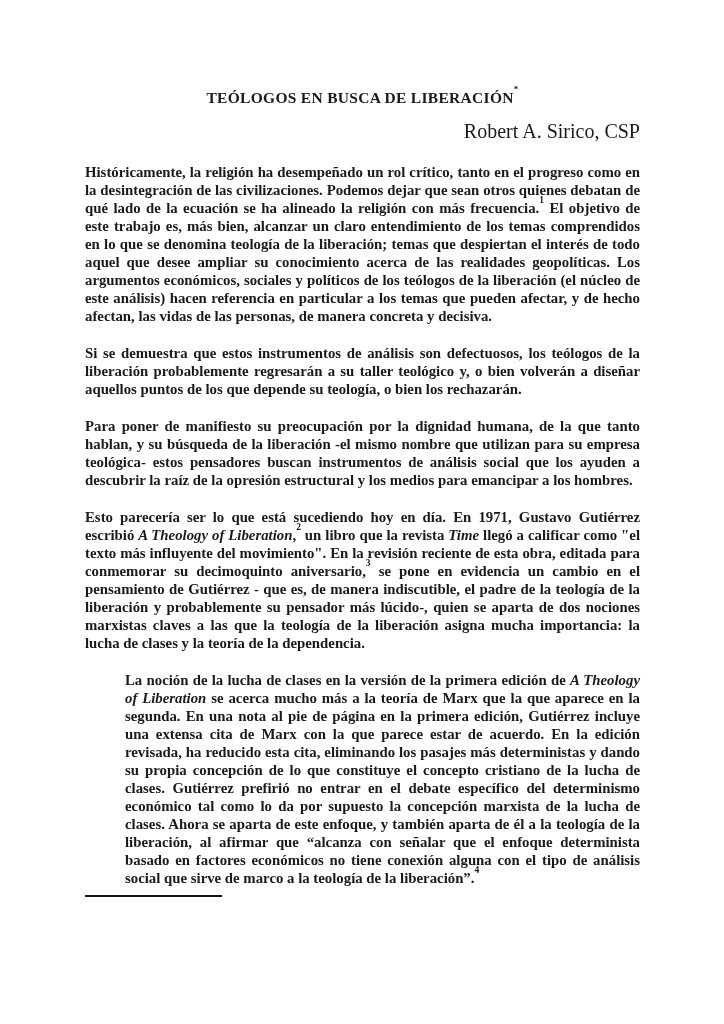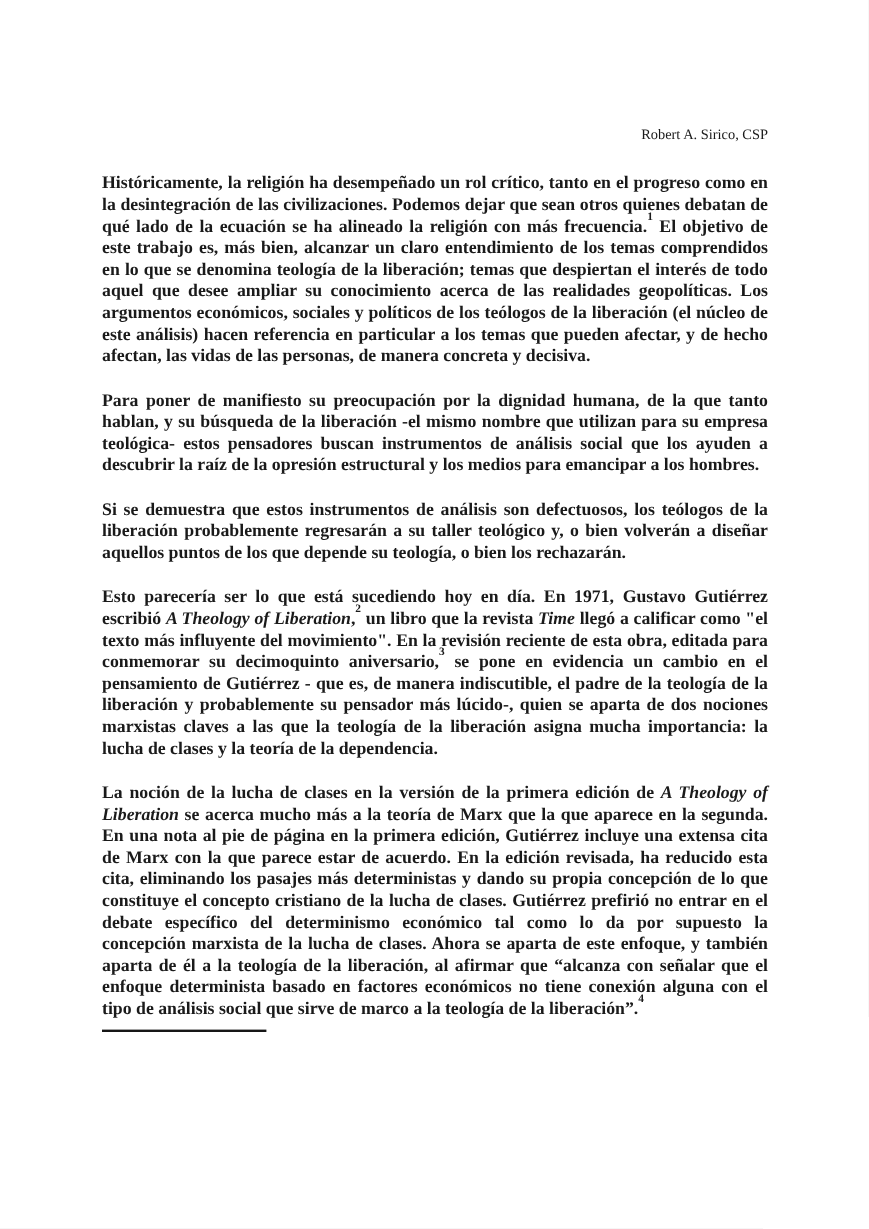--- a/index.html
+++ b/index.html
@@ -28,55 +28,56 @@
     letter-spacing: 0.3px;
   }
   .title sup {
     font-size: 9px;
     position: relative;
     top: -0.5em;
     line-height: 0;
   }
   .byline {
     text-align: right;
-    font-size: 12px;
+    font-size: 20px;
     line-height: 18px;
     margin-top: 15px;
     margin-bottom: 23px;
   }
   .body-text p {
     margin: 0 0 19px 0;
     font-size: 14.8px;
     line-height: 18px;
     text-align: justify;
     font-weight: bold;
   }
-  .body-text p:last-child { margin-bottom: 0; }
+  .body-text p:last-child { margin-bottom: 0; margin-left: 40px; }
   .body-text em { font-style: italic; }
   .body-text sup.fn {
     font-size: 9.5px;
     line-height: 0;
     position: relative;
     top: -0.45em;
   }
   .footnote-rule {
     width: 137px;
     height: 0;
     border-top: 2px solid #161616;
     margin-top: 8px;
   }
 </style>
 </head>
 <body>
 
 <div class="page">
   <div class="content">
+    <h1 class="title"><span>TEÓLOGOS EN BUSCA DE LIBERACIÓN</span><sup>*</sup></h1>
     <div class="byline">Robert A. Sirico, CSP</div>
     <div class="body-text">
         <p><span>Históricamente, la religión ha desempeñado un rol crítico, tanto en el progreso como en la desintegración de las civilizaciones. Podemos dejar que sean otros quienes debatan de qué lado de la ecuación se ha alineado la religión con más frecuencia.</span><sup class="fn">1</sup><span> El objetivo de este trabajo es, más bien, alcanzar un claro entendimiento de los temas comprendidos en lo que se denomina teología de la liberación; temas que despiertan el interés de todo aquel que desee ampliar su conocimiento acerca de las realidades geopolíticas. Los argumentos económicos, sociales y políticos de los teólogos de la liberación (el núcleo de este análisis) hacen referencia en particular a los temas que pueden afectar, y de hecho afectan, las vidas de las personas, de manera concreta y decisiva.</span></p>
+        <p><span>Si se demuestra que estos instrumentos de análisis son defectuosos, los teólogos de la liberación probablemente regresarán a su taller teológico y, o bien volverán a diseñar aquellos puntos de los que depende su teología, o bien los rechazarán.</span></p>
         <p><span>Para poner de manifiesto su preocupación por la dignidad humana, de la que tanto hablan, y su búsqueda de la liberación -el mismo nombre que utilizan para su empresa teológica- estos pensadores buscan instrumentos de análisis social que los ayuden a descubrir la raíz de la opresión estructural y los medios para emancipar a los hombres.</span></p>
-        <p><span>Si se demuestra que estos instrumentos de análisis son defectuosos, los teólogos de la liberación probablemente regresarán a su taller teológico y, o bien volverán a diseñar aquellos puntos de los que depende su teología, o bien los rechazarán.</span></p>
         <p><span>Esto parecería ser lo que está sucediendo hoy en día. En 1971, Gustavo Gutiérrez escribió </span><em>A Theology of Liberation</em><span>,</span><sup class="fn">2</sup><span> un libro que la revista </span><em>Time</em><span> llegó a calificar como "el texto más influyente del movimiento". En la revisión reciente de esta obra, editada para conmemorar su decimoquinto aniversario,</span><sup class="fn">3</sup><span> se pone en evidencia un cambio en el pensamiento de Gutiérrez - que es, de manera indiscutible, el padre de la teología de la liberación y probablemente su pensador más lúcido-, quien se aparta de dos nociones marxistas claves a las que la teología de la liberación asigna mucha importancia: la lucha de clases y la teoría de la dependencia.</span></p>
         <p><span>La noción de la lucha de clases en la versión de la primera edición de </span><em>A Theology of Liberation</em><span> se acerca mucho más a la teoría de Marx que la que aparece en la segunda. En una nota al pie de página en la primera edición, Gutiérrez incluye una extensa cita de Marx con la que parece estar de acuerdo. En la edición revisada, ha reducido esta cita, eliminando los pasajes más deterministas y dando su propia concepción de lo que constituye el concepto cristiano de la lucha de clases. Gutiérrez prefirió no entrar en el debate específico del determinismo económico tal como lo da por supuesto la concepción marxista de la lucha de clases. Ahora se aparta de este enfoque, y también aparta de él a la teología de la liberación, al afirmar que “alcanza con señalar que el enfoque determinista basado en factores económicos no tiene conexión alguna con el tipo de análisis social que sirve de marco a la teología de la liberación”.</span><sup class="fn">4</sup></p>
       </div>
     <div class="footnote-rule"></div>
   </div>
 </div>
 
 </body></html>

